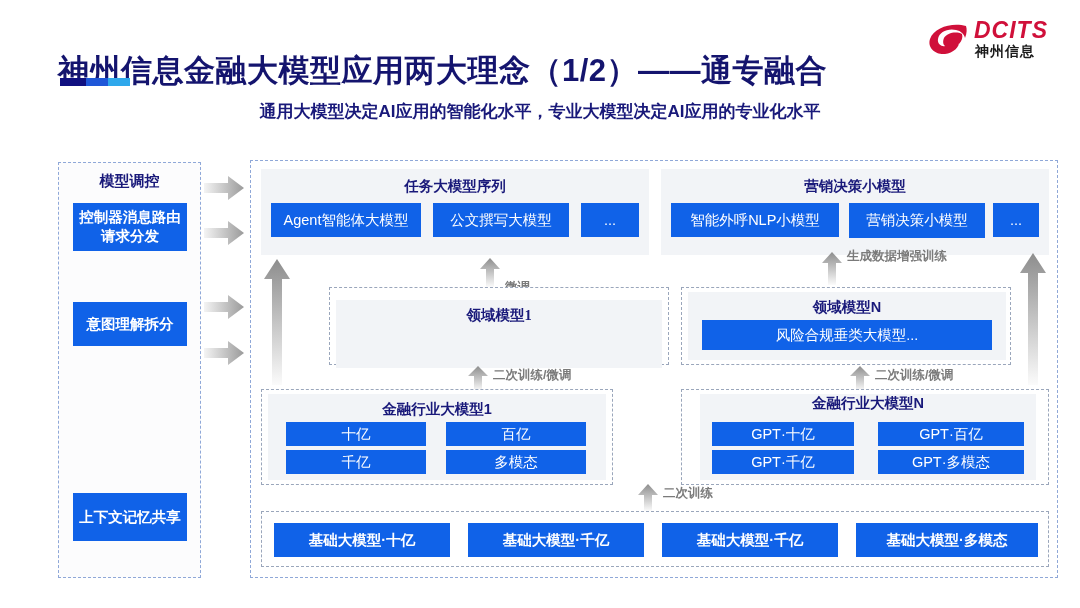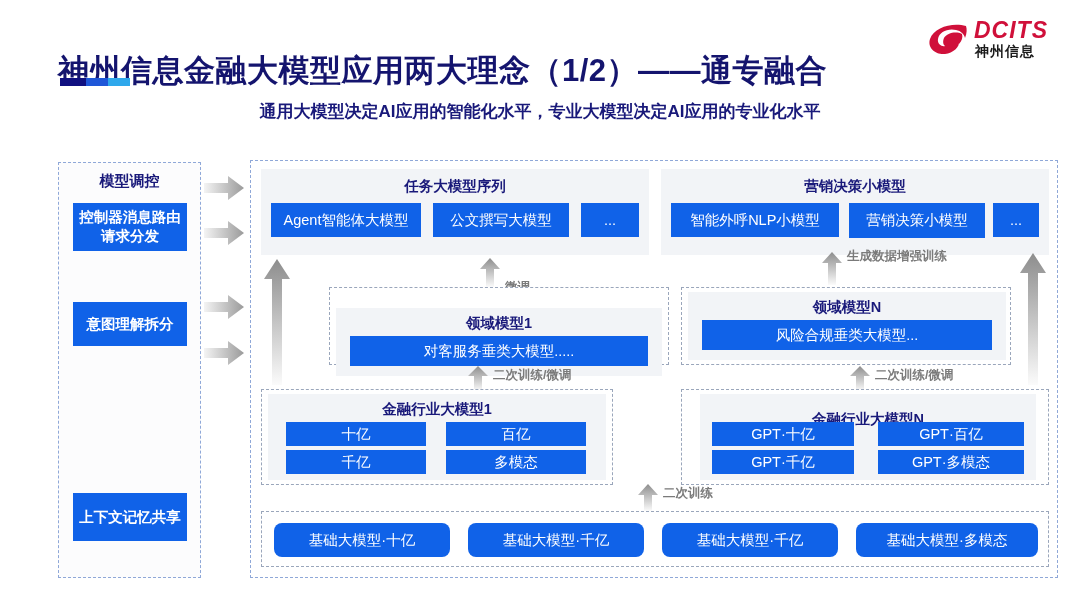--- a/index.html
+++ b/index.html
@@ -169,21 +169,21 @@
     color: #fff;
     font-size: 14.5px;
     display: flex;
     align-items: center;
     justify-content: center;
     text-align: center;
     box-sizing: border-box;
     padding: 0 4px;
     white-space: nowrap;
   }
-  .blue-chip.bold { font-weight: normal; border-radius: 8px; }
+  .blue-chip.bold { font-weight: bold; }
 
   
   .arr-label {
     position: absolute;
     font-size: 12.5px;
     font-weight: bold;
     color: #7a7a7a;
     white-space: nowrap;
     line-height: 15px;
   }
@@ -274,23 +274,22 @@
     <svg class="varrow" style="left:570px; top:90px; width:22px; height:34px;" viewBox="0 0 22 34">
       <path d="M7 34 L7 12 L1 12 L11 1 L21 12 L15 12 L15 34 Z" fill="url(#vg1)"></path>
     </svg>
     <div class="arr-label" style="left:596px; top:88px; text-align:center; width:96px;">生成数据增强训练</div>
 
     <svg class="varrow" style="left:768px; top:90px; width:28px; height:134px;" viewBox="0 0 28 134">
       <path d="M9 134 L9 22 L1 22 L14 2 L27 22 L19 22 L19 134 Z" fill="url(#vg1)"></path>
     </svg>
 
     <div class="group-box" style="left:78px; top:126px; width:340px; height:78px;">
-      <div class="inner-pane" style="left:6px; top:20px; width:326px; height:68px;">
+      <div class="inner-pane" style="left:6px; top:12px; width:326px; height:68px;font-family:Liberation Serif, serif;">
         <div class="grp-title" style="top:6px;">领域模型1</div>
-        <div class="blue-chip" style="left:14px; top:28px; width:298px; height:30px;">对客服务垂类大模型.....</div>
       </div>
     </div>
 
     <div class="group-box" style="left:430px; top:126px; width:330px; height:78px;">
       <div class="inner-pane" style="left:6px; top:4px; width:318px; height:68px;">
         <div class="grp-title" style="top:6px;">领域模型N</div>
         <div class="blue-chip" style="left:14px; top:28px; width:290px; height:30px;">风险合规垂类大模型...</div>
       </div>
     </div>
 
@@ -309,21 +308,21 @@
         <div class="grp-title" style="top:6px;">金融行业大模型1</div>
         <div class="blue-chip" style="left:18px; top:28px; width:140px; height:24px;">十亿</div>
         <div class="blue-chip" style="left:178px; top:28px; width:140px; height:24px;">百亿</div>
         <div class="blue-chip" style="left:18px; top:56px; width:140px; height:24px;">千亿</div>
         <div class="blue-chip" style="left:178px; top:56px; width:140px; height:24px;">多模态</div>
       </div>
     </div>
 
     <div class="group-box" style="left:430px; top:228px; width:368px; height:96px;">
       <div class="inner-pane" style="left:18px; top:4px; width:336px; height:86px;">
-        <div class="grp-title" style="top:0;margin-top:16px;">金融行业大模型N</div>
+        <div class="grp-title" style="top:0;">金融行业大模型N</div>
         <div class="blue-chip" style="left:12px; top:28px; width:142px; height:24px;">GPT·十亿</div>
         <div class="blue-chip" style="left:178px; top:28px; width:146px; height:24px;">GPT·百亿</div>
         <div class="blue-chip" style="left:12px; top:56px; width:142px; height:24px;">GPT·千亿</div>
         <div class="blue-chip" style="left:178px; top:56px; width:146px; height:24px;">GPT·多模态</div>
       </div>
     </div>
 
     <svg class="varrow" style="left:386px; top:322px; width:22px; height:28px;" viewBox="0 0 22 28">
       <path d="M7 28 L7 12 L1 12 L11 1 L21 12 L15 12 L15 28 Z" fill="url(#vg1)"></path>
     </svg>

